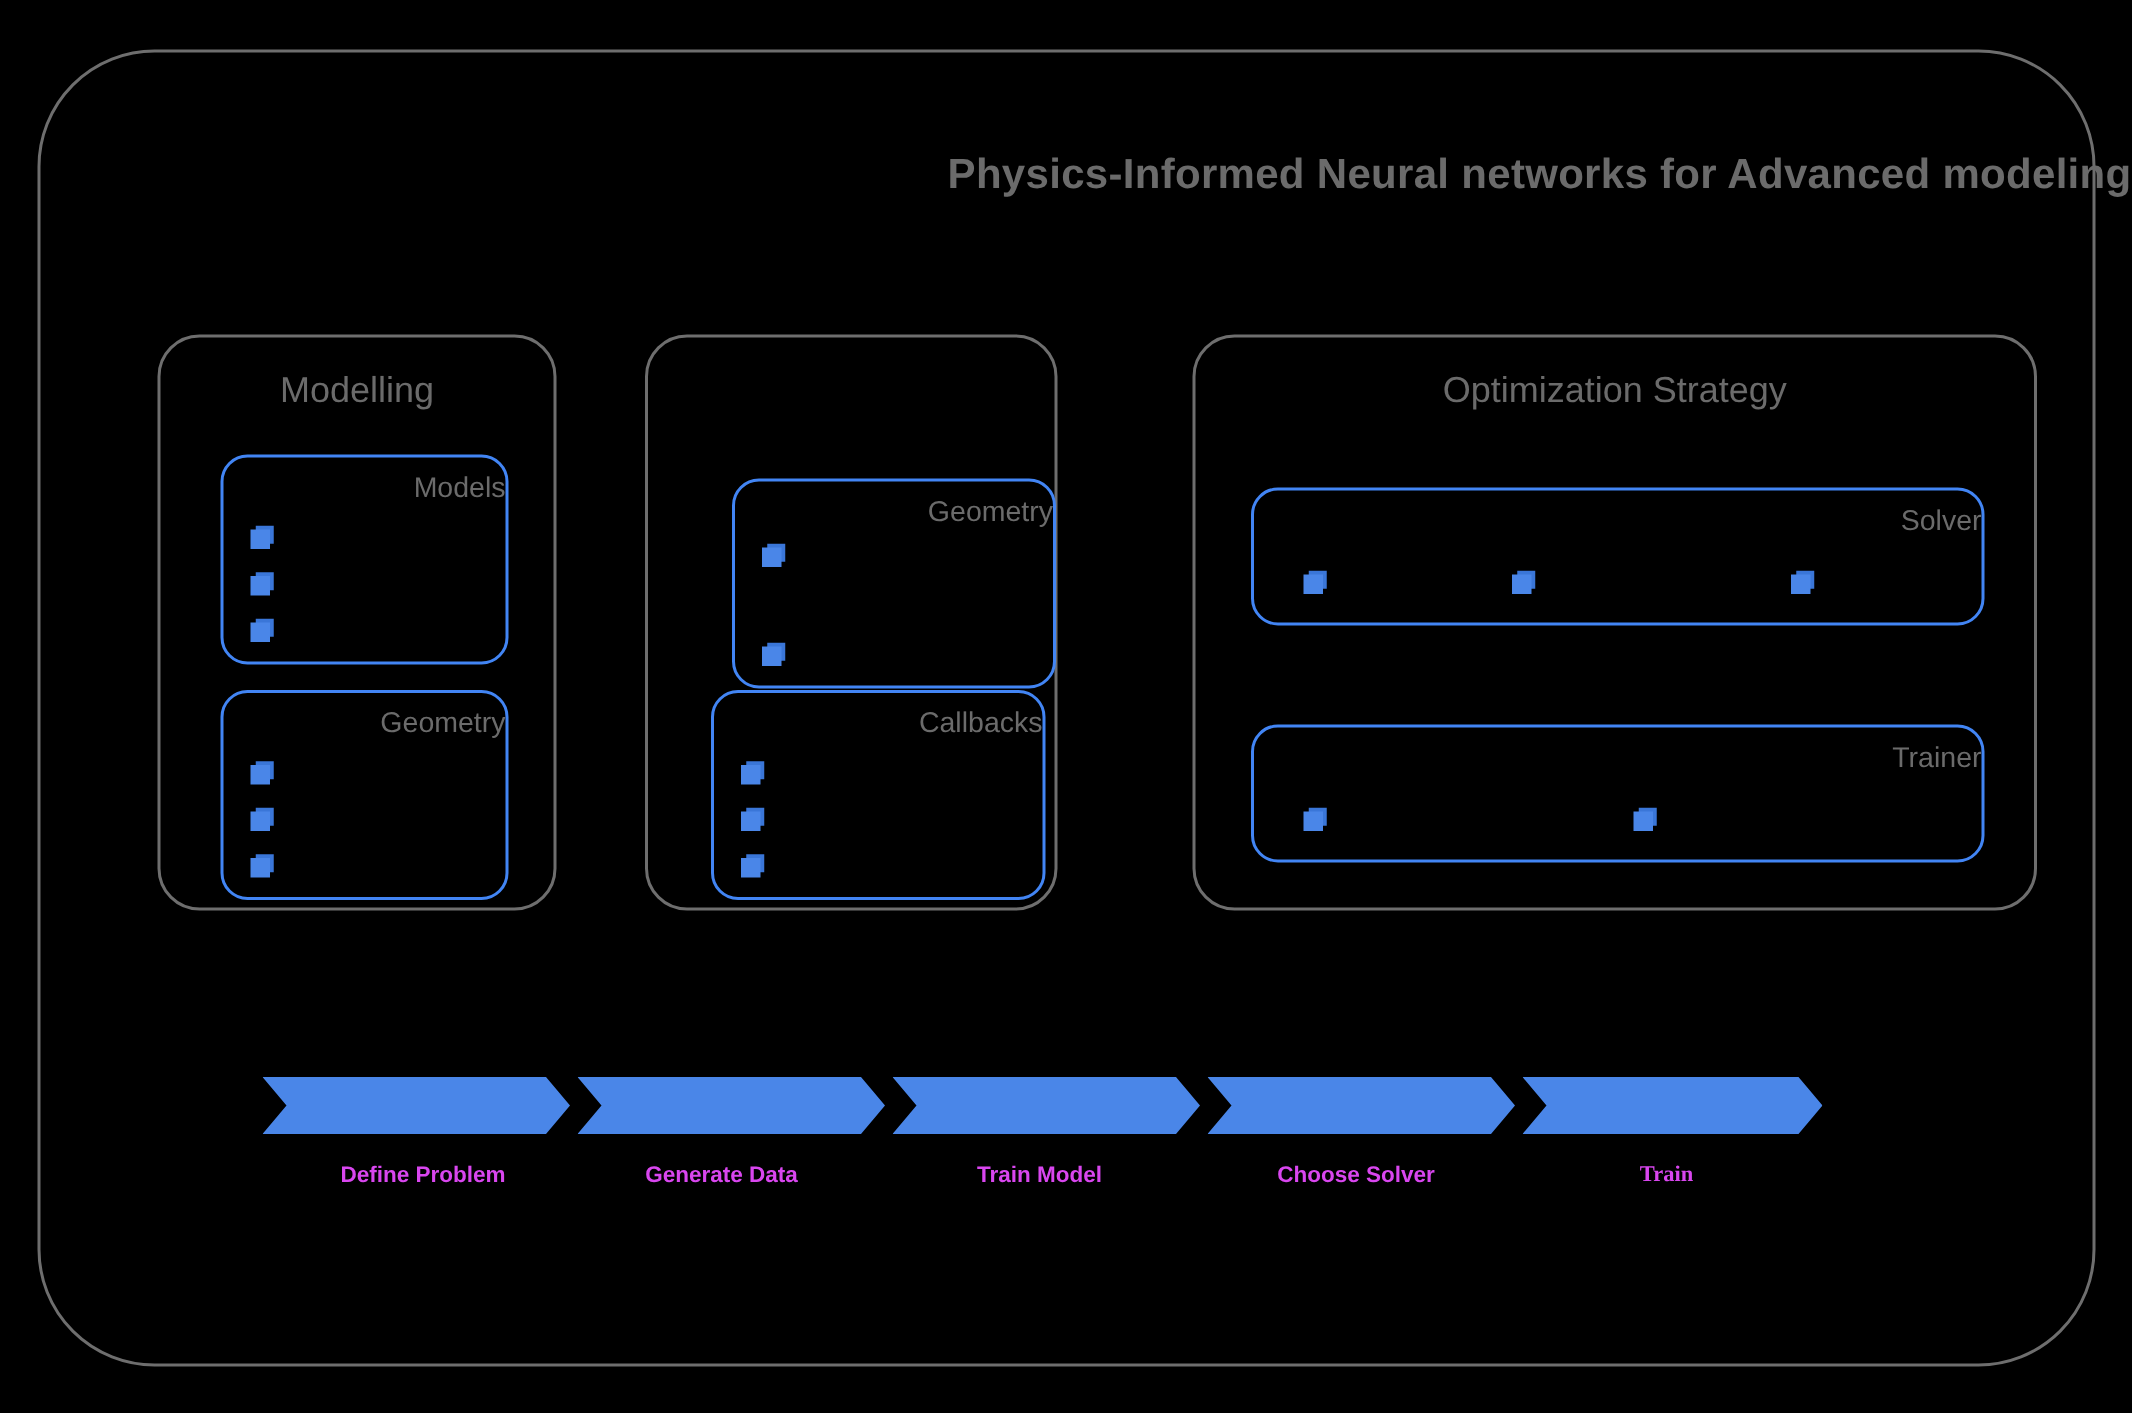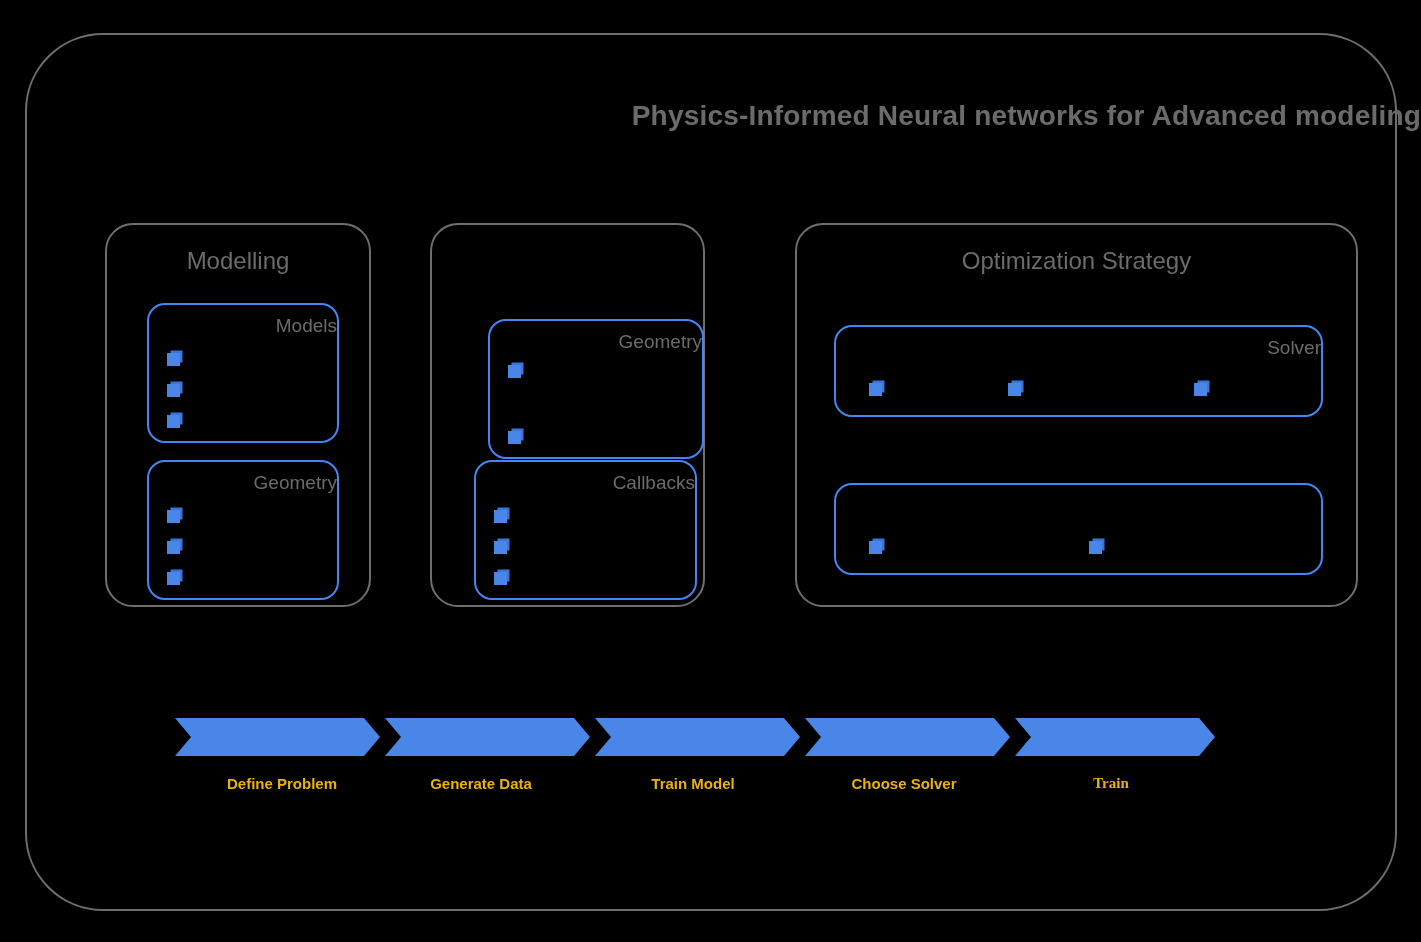--- a/index.html
+++ b/index.html
@@ -119,21 +119,21 @@
   .chevron.c1 { left: 210px; width: 205px; }
   .chevron.c2 { left: 420px; width: 205px; }
   .chevron.c3 { left: 630px; width: 205px; }
   .chevron.c4 { left: 840px; width: 200px; }
 
   .step-label {
     position: absolute;
     top: 775px;
     font-size: 15px;
     font-weight: bold;
-    color: #eab308;
+    color: #d946ef;
     text-align: center;
     white-space: nowrap;
     transform: translateX(-50%);
   }
 </style>
 </head>
 <body>
 
 <div class="outer-frame"></div>
 
@@ -177,20 +177,21 @@
   <div class="group-title">Optimization Strategy</div>
 
   <div class="sub-box solver">
     <div class="sub-title">Solver</div>
     <div class="cube-marker" style="left:33px; top:56px;"></div>
     <div class="cube-marker" style="left:172px; top:56px;"></div>
     <div class="cube-marker" style="left:358px; top:56px;"></div>
   </div>
 
   <div class="sub-box trainer">
+    <div class="sub-title">Trainer</div>
     <div class="cube-marker" style="left:33px; top:56px;"></div>
     <div class="cube-marker" style="left:253px; top:56px;"></div>
   </div>
 </div>
 
 <div class="pipeline">
   <div class="chevron c0"></div>
   <div class="chevron c1"></div>
   <div class="chevron c2"></div>
   <div class="chevron c3"></div>

